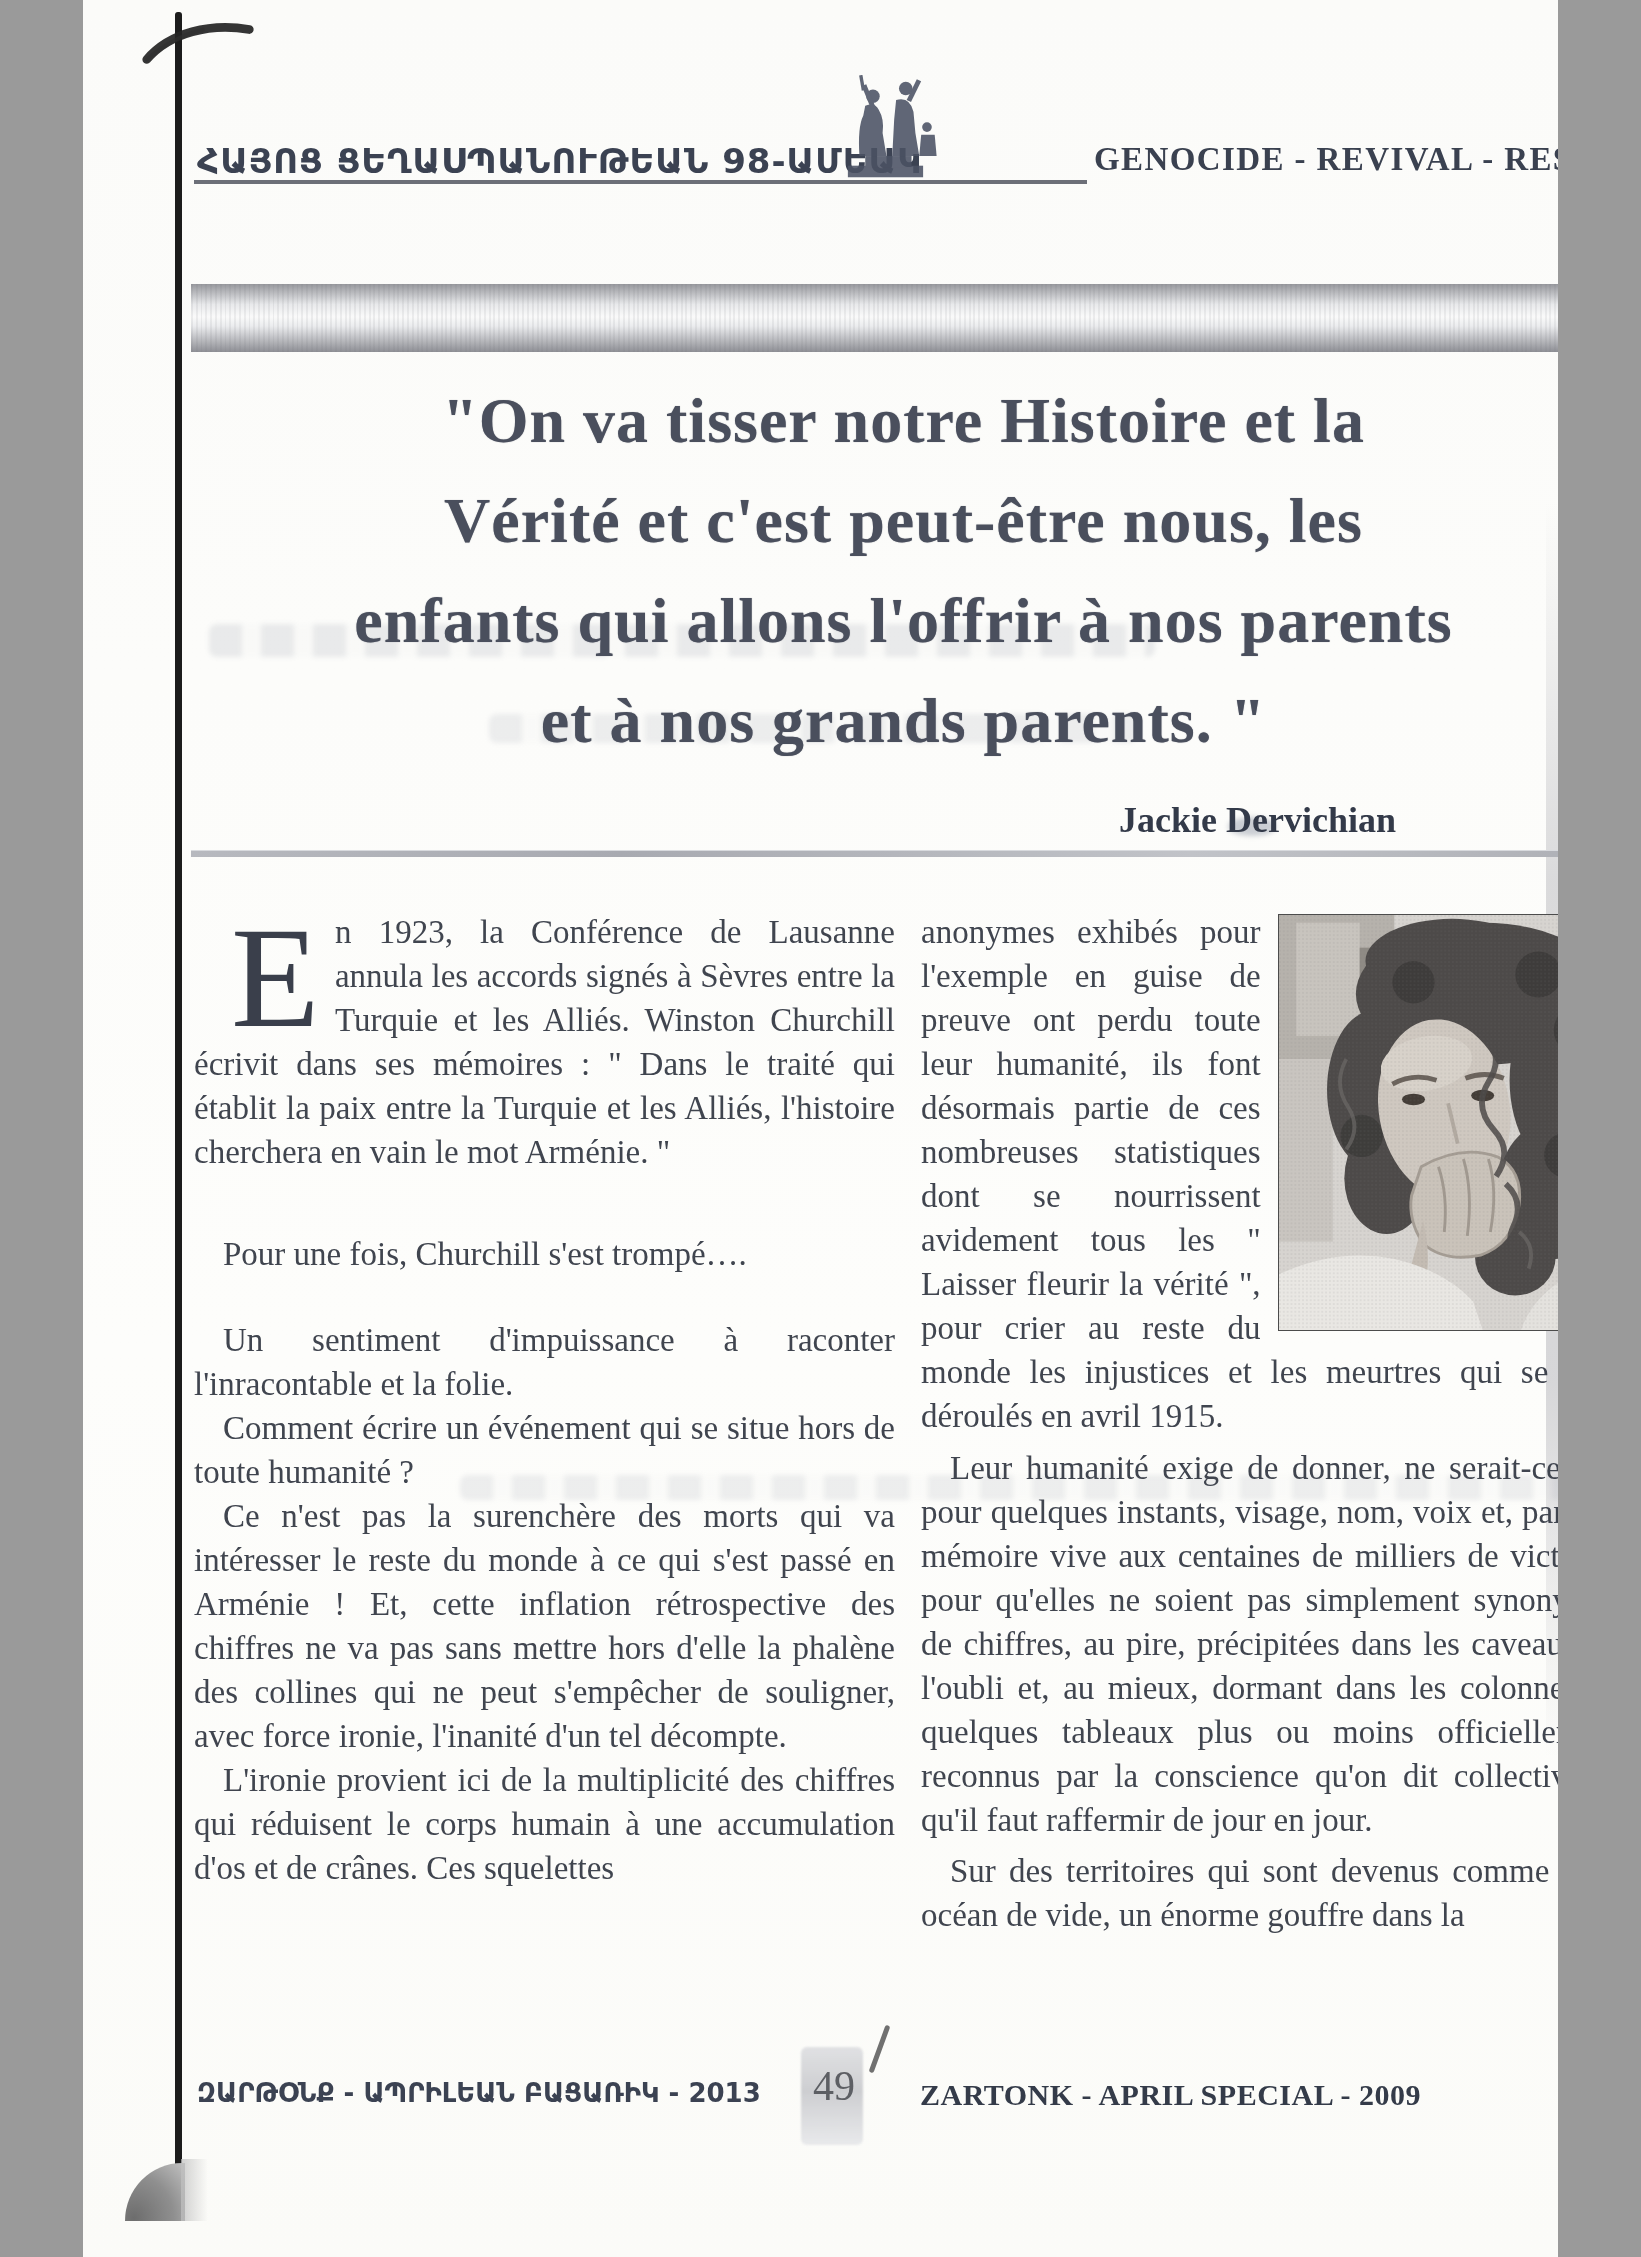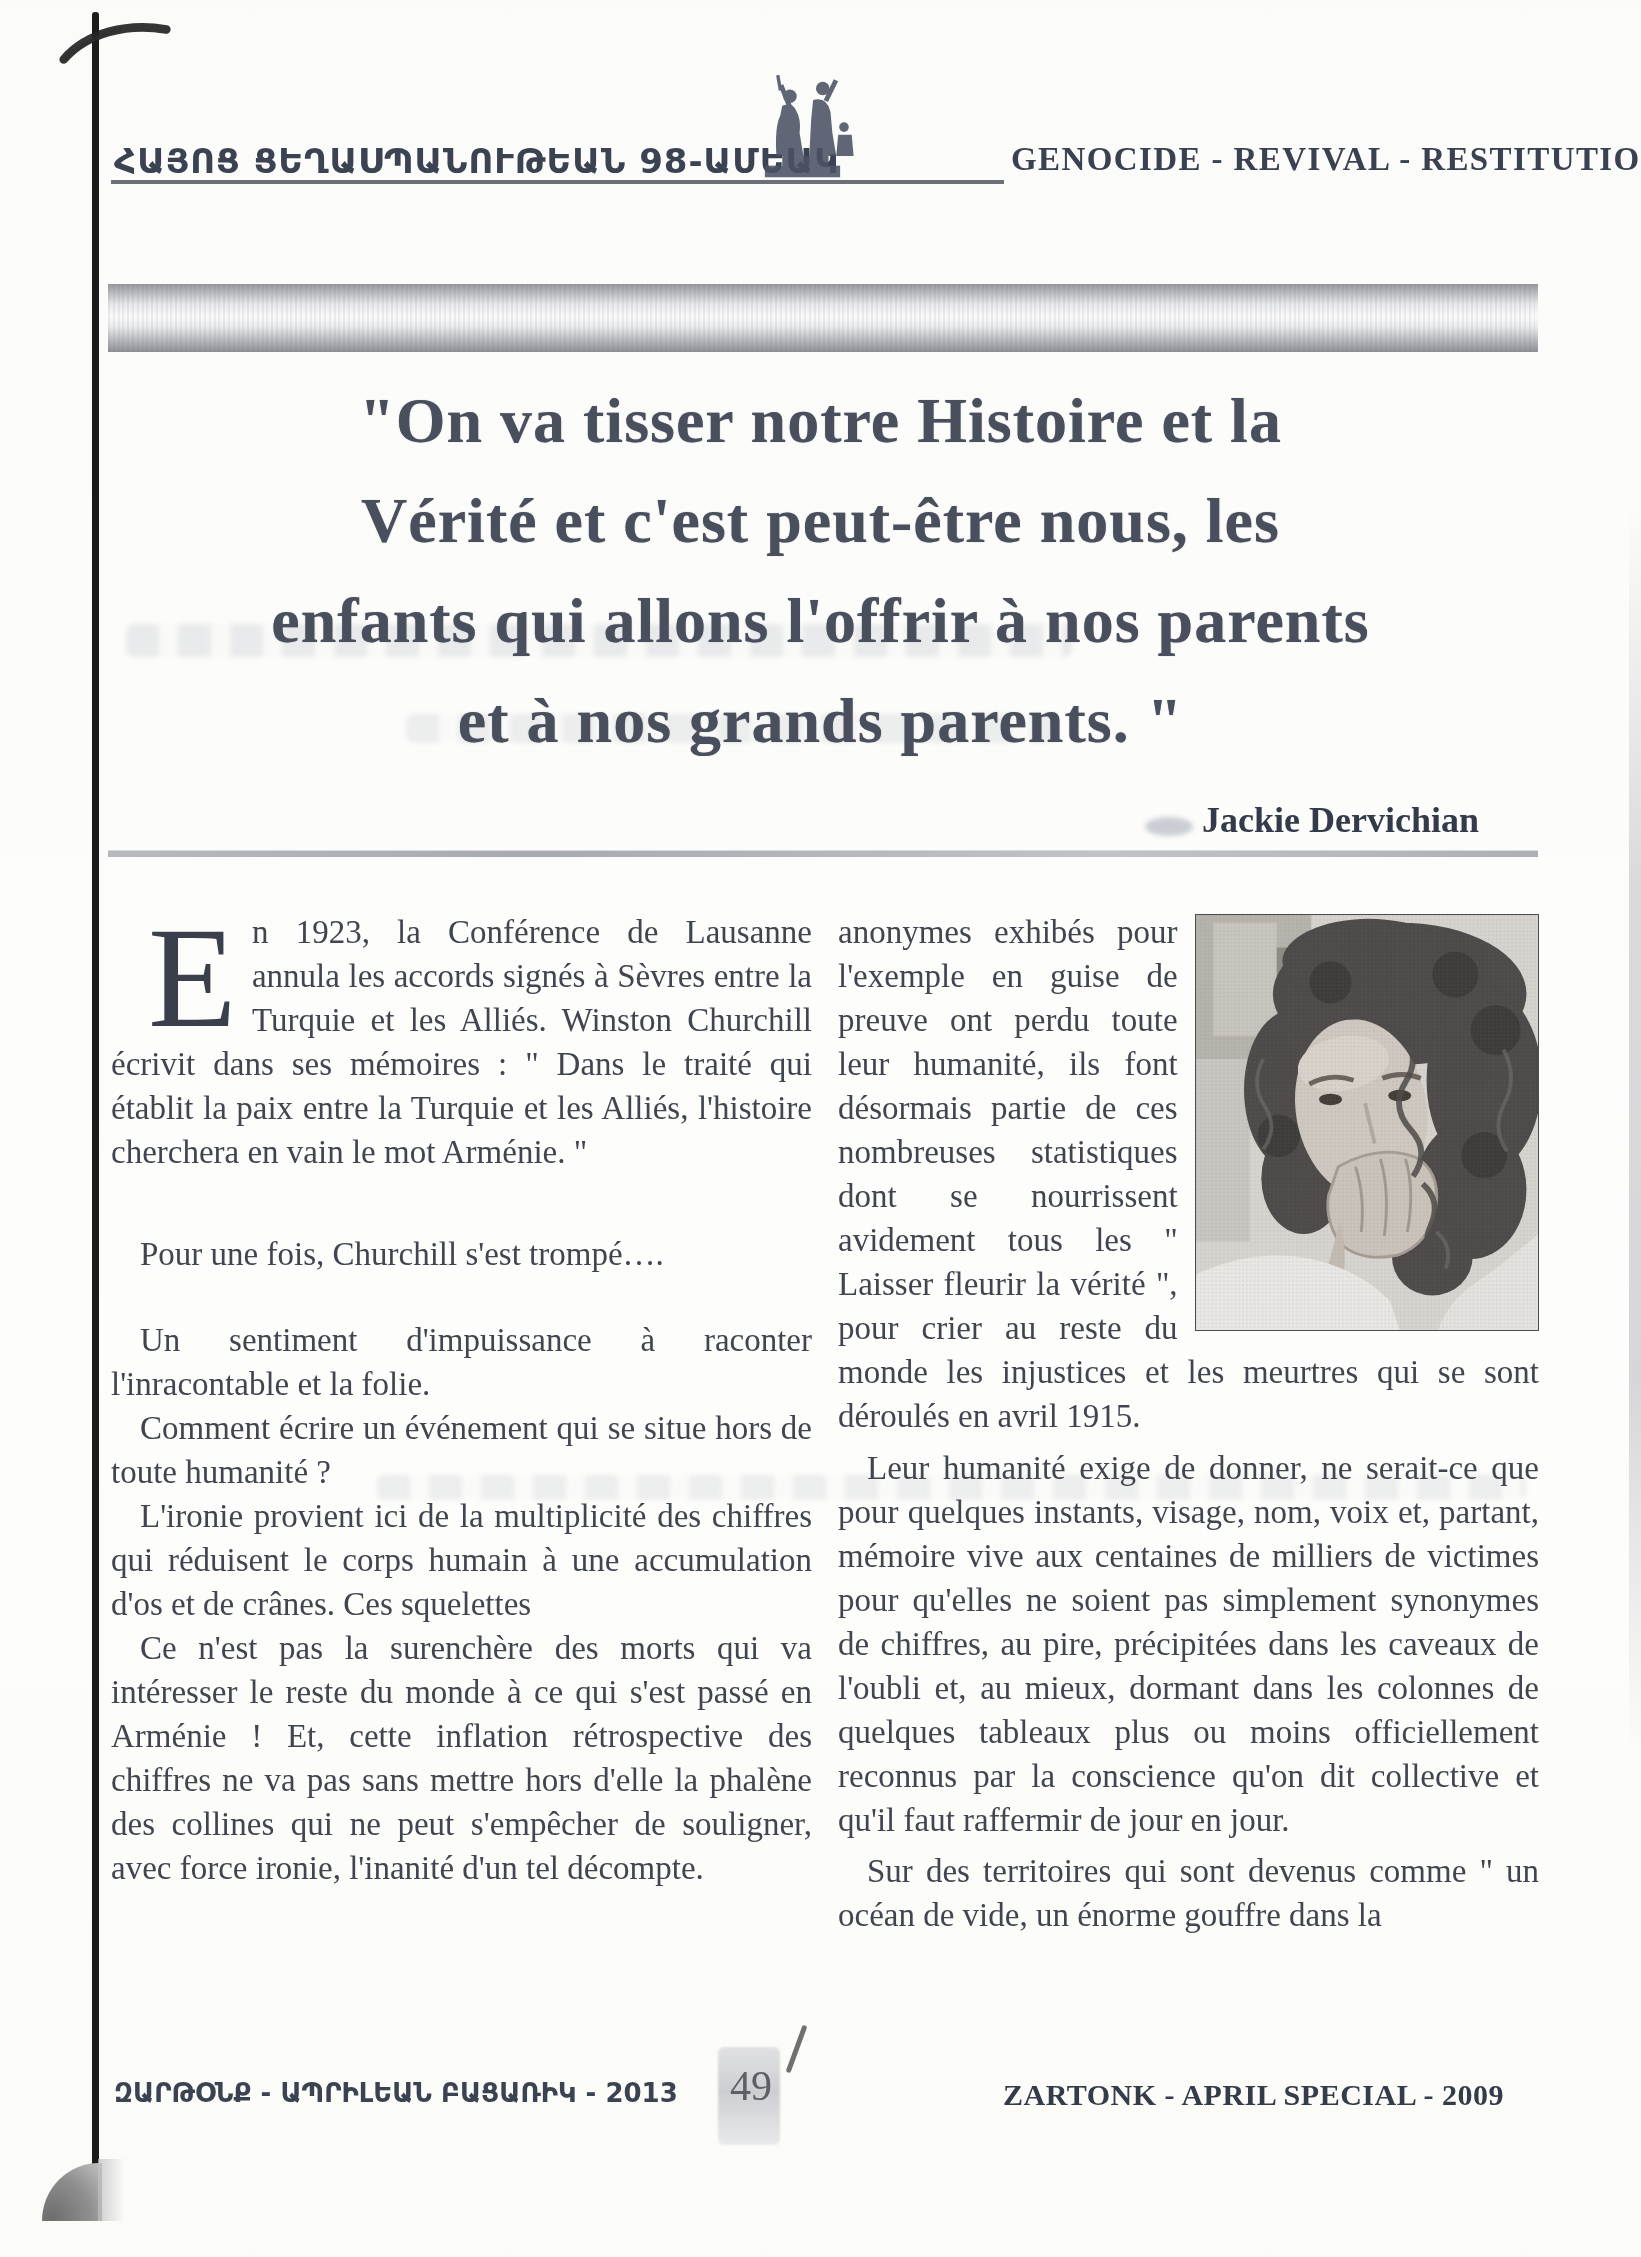--- a/index.html
+++ b/index.html
@@ -1,17 +1,17 @@
 <!DOCTYPE html>
 <html><head>
 <meta charset="utf-8">
 <style>
   html,body { margin:0; padding:0; background:#9a9a9a; }
   .page {
-    position:relative; width:1641px; height:2257px; margin:0 auto;
+    position:relative; width:1475px; height:2257px; margin:0 auto;
     background:linear-gradient(180deg,#fbfbf9 0%, #fdfdfb 60%, #fbfbf8 100%);
     overflow:hidden;
     font-family:"Liberation Serif", serif;
     color:#40454f;
   }
   
   .scan-edge-line { position:absolute; left:92px; top:11.6px; width:6.8px; height:2205px; background:#1c1c1c; border-radius:2.9px; }
   .pen-mark { position:absolute; left:56px; top:15.4px; width:120px; height:56px; }
   .corner-smudge { position:absolute; left:42px; top:2163px; width:60px; height:58px;
     background:radial-gradient(ellipse at 15% 95%, #6d6d6d 0%, #8f8f8f 55%, #c2c2c2 100%);
@@ -132,22 +132,22 @@
   <div class="byline-smudge"></div>
   <div class="byline">Jackie Dervichian</div>
   <div class="title-divider"></div>
 
   <div class="columns">
     <div class="col">
       <p><span class="dropcap">E</span><span>n 1923, la Conférence de Lausanne annula les accords signés à Sèvres entre la Turquie et les Alliés. Winston Churchill écrivit dans ses mémoires : " Dans le traité qui établit la paix entre la Turquie et les Alliés, l'histoire cherchera en vain le mot Arménie. "</span></p>
       <p class="indent gap-lg">Pour une fois, Churchill s'est trompé….</p>
       <p class="indent gap-md">Un sentiment d'impuissance à raconter l'inracontable et la folie.</p>
       <p class="indent">Comment écrire un événement qui se situe hors de toute humanité ?</p>
+      <p class="indent">Ce n'est pas la surenchère des morts qui va intéresser le reste du monde à ce qui s'est passé en Arménie ! Et, cette inflation rétrospective des chiffres ne va pas sans mettre hors d'elle la phalène des collines qui ne peut s'empêcher de souligner, avec force ironie, l'inanité d'un tel décompte.</p>
       <p class="indent">L'ironie provient ici de la multiplicité des chiffres qui réduisent le corps humain à une accumulation d'os et de crânes. Ces squelettes</p>
-      <p class="indent">Ce n'est pas la surenchère des morts qui va intéresser le reste du monde à ce qui s'est passé en Arménie ! Et, cette inflation rétrospective des chiffres ne va pas sans mettre hors d'elle la phalène des collines qui ne peut s'empêcher de souligner, avec force ironie, l'inanité d'un tel décompte.</p>
     </div>
 
     <div class="col">
       <div class="photo">
         <svg viewBox="0 0 356 432">
           <defs>
             <pattern id="ht" width="4" height="4" patternUnits="userSpaceOnUse">
               <circle cx="1" cy="1" r="0.9" fill="#7a7a7a"></circle>
             </pattern>
           </defs>

